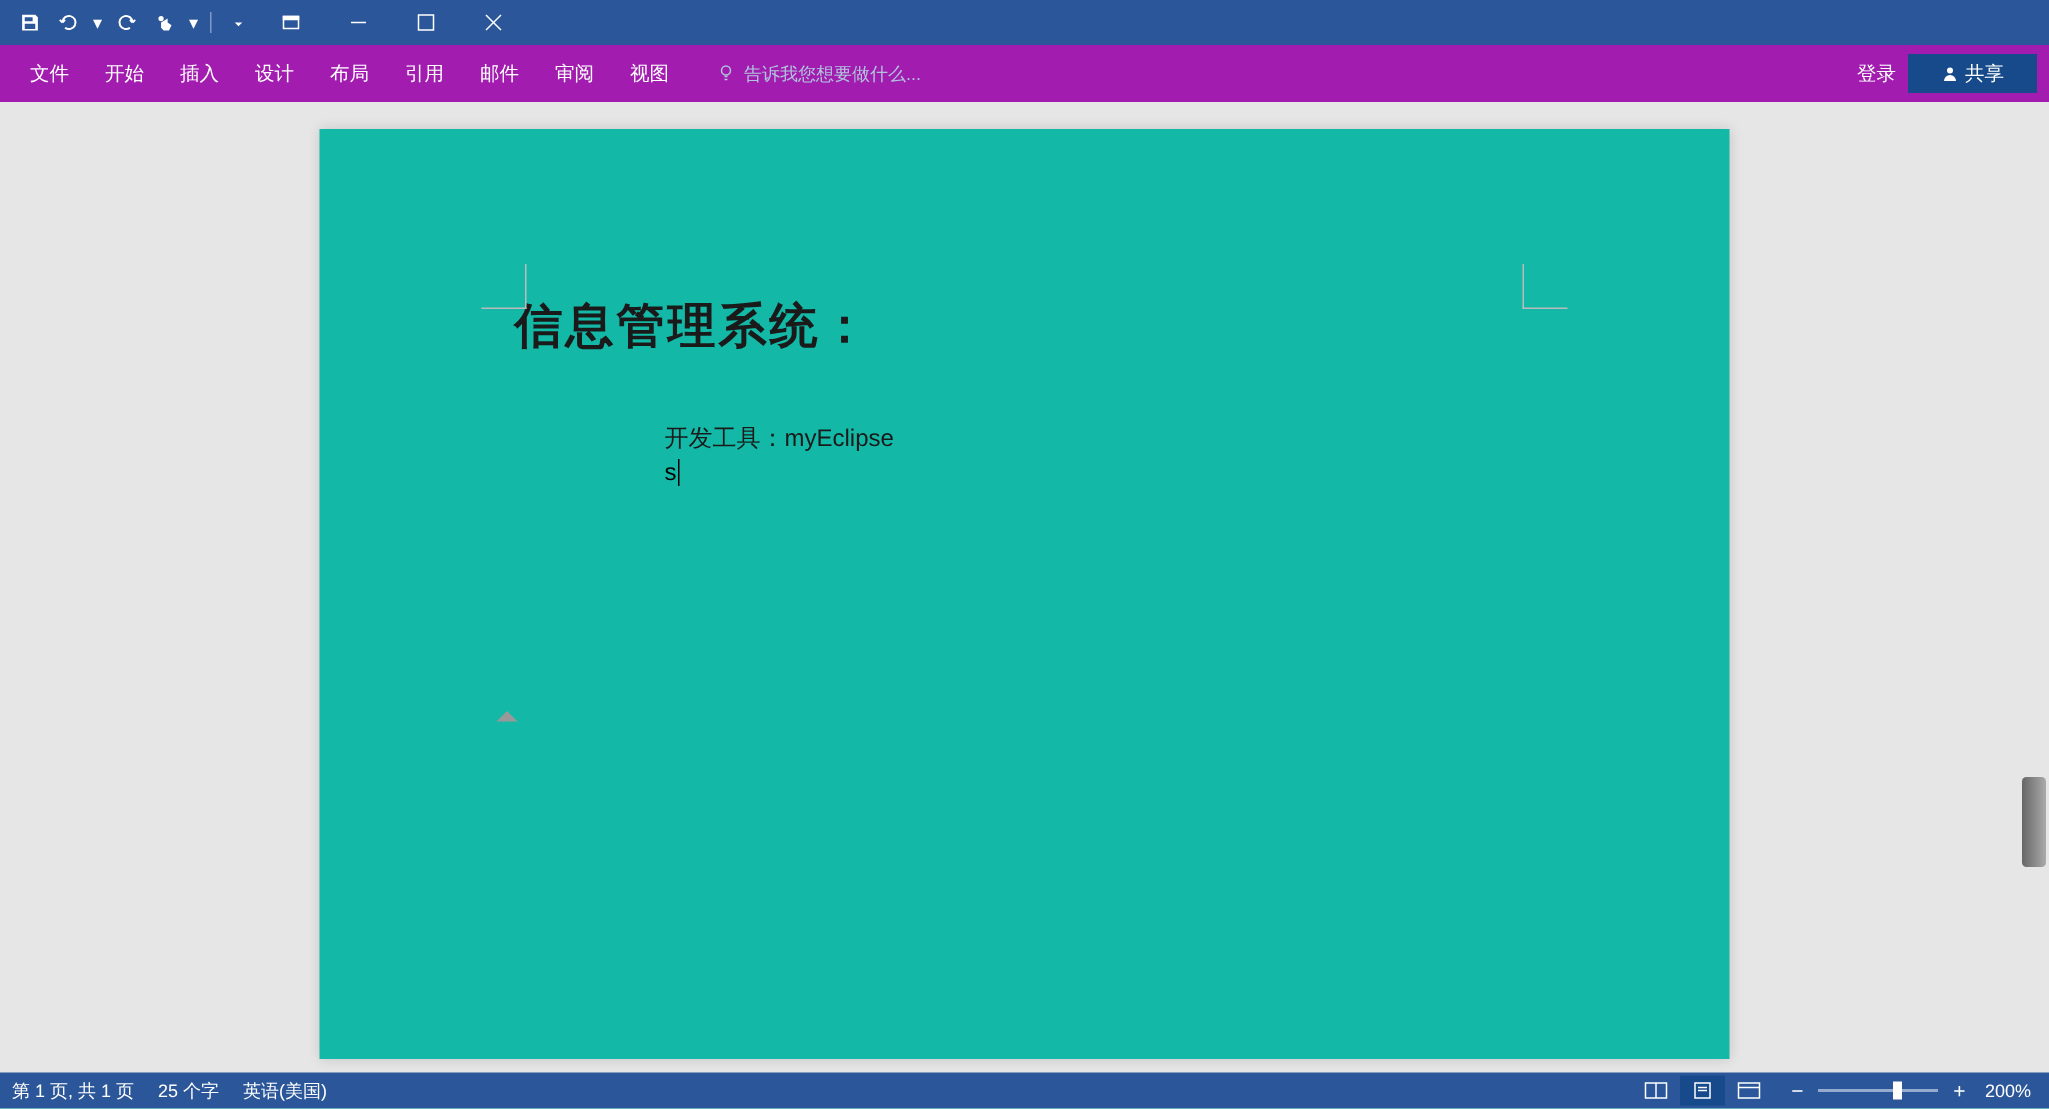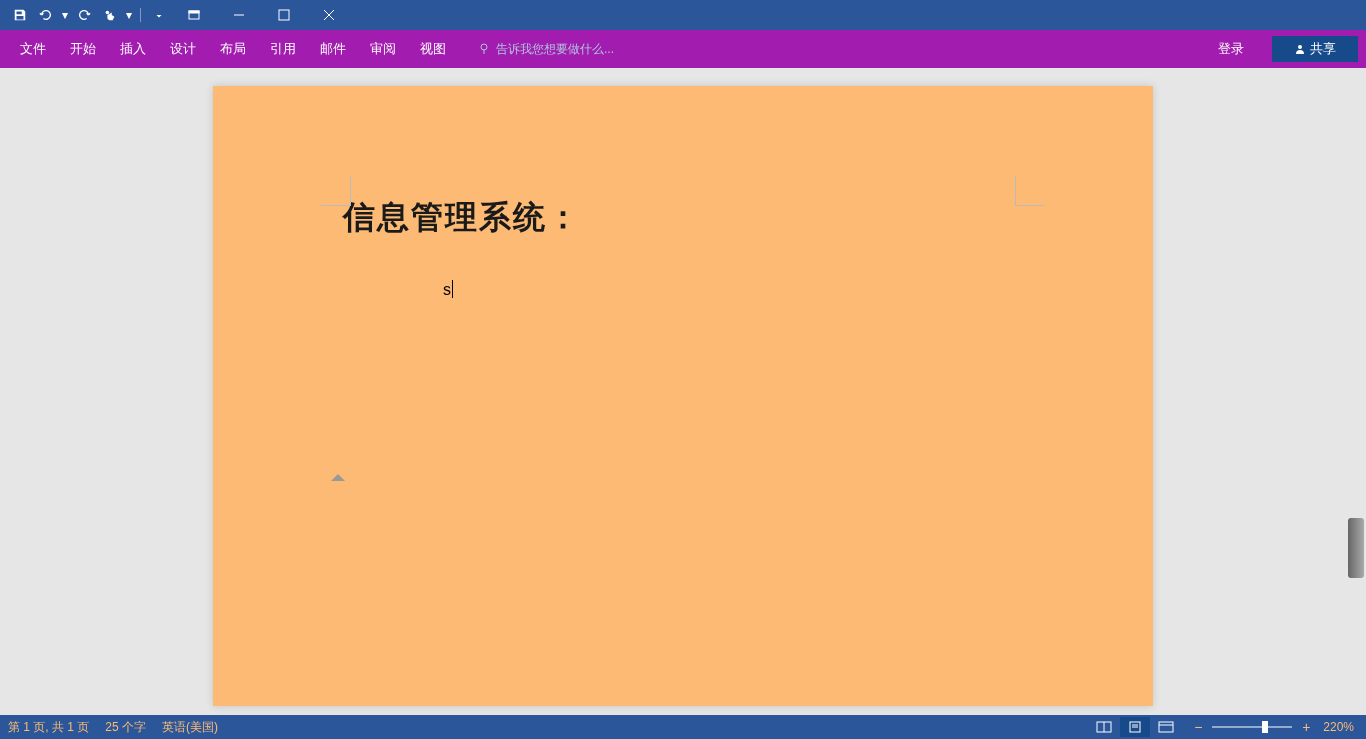--- a/index.html
+++ b/index.html
@@ -11,39 +11,39 @@
     .qa-divider { height: 14px; width: 1px; background: rgba(255,255,255,0.4); margin: 0 4px; }
     .title-center { flex: 1; text-align: center; font-size: 12px; }
     .win-controls { display: flex; }
     .win-btn { width: 45px; height: 30px; display: flex; align-items: center; justify-content: center; cursor: pointer; }
     .win-btn svg { width: 12px; height: 12px; }
 
     .ribbon-tabs { height: 38px; background: #a21caf; display: flex; align-items: center; padding: 0 8px; color: white; font-size: 13px; }
     .rtab { padding: 8px 12px; cursor: pointer; }
     .tellme { display: flex; align-items: center; margin-left: 20px; color: #b0c4de; font-size: 12px; }
     .tellme-icon { margin-right: 6px; }
-    .right-area { margin-left: auto; display: flex; align-items: center; gap: 20px; }
+    .right-area { margin-left: auto; display: flex; align-items: center; gap: 0; }
     .login { padding: 4px 8px; cursor: pointer; font-size: 13px; }
     .share-btn { background: #164a8a; padding: 4px 22px; display: flex; align-items: center; gap: 4px; font-size: 13px; cursor: pointer; }
 
     .document-area { flex: 1; overflow: auto; display: flex; justify-content: center; padding-top: 18px; position: relative; }
-    .page { width: 940px; height: 620px; background: #fdba74; box-shadow: 0 0 8px rgba(0,0,0,0.15); position: relative; padding: 55px 130px; }
+    .page { width: 940px; height: 620px; background: #14b8a6; box-shadow: 0 0 8px rgba(0,0,0,0.15); position: relative; padding: 55px 130px; }
     .corner-mark { position: absolute; width: 30px; height: 30px; }
     .corner-tl { top: 90px; left: 108px; border-right: 1px solid #bbb; border-bottom: 1px solid #bbb; }
     .corner-tr { top: 90px; right: 108px; border-left: 1px solid #bbb; border-bottom: 1px solid #bbb; }
     .indent-mark { position: absolute; left: 118px; top: 388px; width: 0; height: 0; border-left: 7px solid transparent; border-right: 7px solid transparent; border-bottom: 7px solid #999; }
 
     .doc-title { font-size: 32px; font-weight: bold; color: #1a1a1a; margin-top: 55px; margin-bottom: 40px; letter-spacing: 2px; }
     .doc-h2 { font-size: 20px; color: #1a1a1a; margin-left: 38px; margin-bottom: 35px; letter-spacing: 1px; }
     .doc-body { font-size: 18px; color: #1a1a1a; margin-left: 70px; margin-bottom: 40px; letter-spacing: 0.5px; }
     .doc-body2 { font-size: 16px; color: #1a1a1a; margin-left: 100px; line-height: 1.6; }
     .cursor-line { margin-left: 100px; font-size: 16px; }
     .text-cursor { display: inline-block; width: 1px; height: 18px; background: #000; vertical-align: text-bottom; margin-left: 1px; }
 
-    .status-bar { height: 24px; background: #2b579a; color: #fdba74; display: flex; align-items: center; font-size: 12px; padding: 0 8px; }
+    .status-bar { height: 24px; background: #2b579a; color: #ffffff; display: flex; align-items: center; font-size: 12px; padding: 0 8px; }
     .status-item { margin-right: 16px; cursor: pointer; }
     .status-right { margin-left: auto; display: flex; align-items: center; gap: 1px; }
     .view-btn { width: 30px; height: 20px; display: flex; align-items: center; justify-content: center; cursor: pointer; }
     .view-btn.active { background: #164a8a; }
     .zoom-slider { display: flex; align-items: center; gap: 6px; margin: 0 8px; }
     .zoom-btn { width: 16px; height: 16px; display: flex; align-items: center; justify-content: center; cursor: pointer; font-size: 14px; }
     .slider-track { width: 80px; height: 2px; background: rgba(255,255,255,0.5); position: relative; }
     .slider-thumb { position: absolute; width: 6px; height: 12px; background: white; top: -5px; left: 50px; }
 
     .side-handle { position: absolute; right: 2px; top: 450px; width: 16px; height: 60px; background: linear-gradient(90deg, #666, #aaa); border-radius: 3px; cursor: pointer; }
@@ -141,20 +141,21 @@
   </div>
 </div>
 
 <div class="document-area">
   <div class="page">
     <div class="corner-mark corner-tl"></div>
     <div class="corner-mark corner-tr"></div>
     <div class="indent-mark"></div>
 
     <div class="doc-title">信息管理系统：</div>
+    <div class="doc-body2">开发工具：myEclipse</div>
     <div class="cursor-line">
       <span>s</span><span class="text-cursor"></span>
     </div>
   </div>
   <div class="side-handle"></div>
 </div>
 
 <div class="status-bar">
   <div class="status-item">第 1 页, 共 1 页</div>
   <div class="status-item">25 个字</div>
@@ -179,15 +180,15 @@
           <line x1="1" y1="4" x2="15" y2="4"></line>
         </svg>
     </div>
     <div class="zoom-slider">
       <div class="zoom-btn">−</div>
       <div class="slider-track">
         <div class="slider-thumb"></div>
       </div>
       <div class="zoom-btn">+</div>
     </div>
-    <div class="status-item" style="margin-right:4px;">220%</div>
+    <div class="status-item" style="margin-right:4px;">200%</div>
   </div>
 </div>
 
 </body></html>

